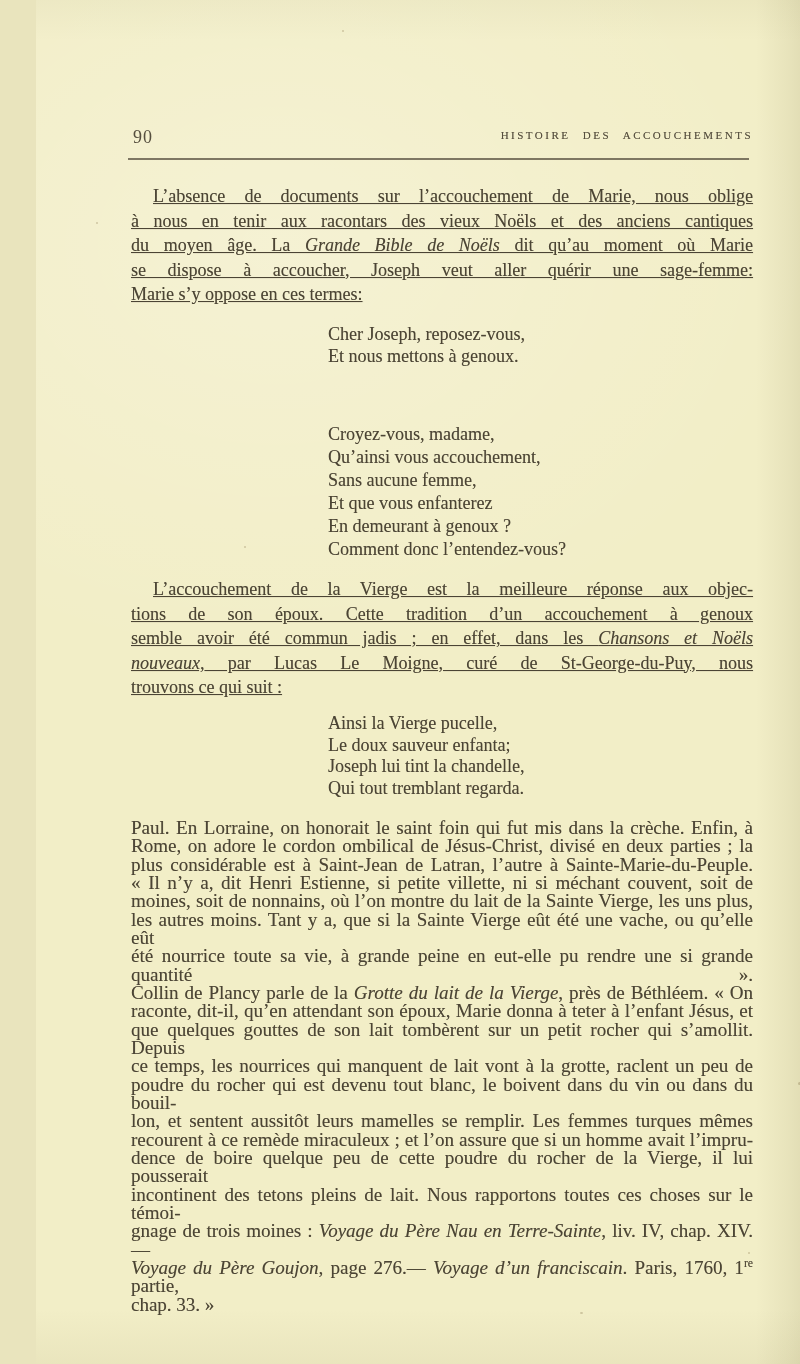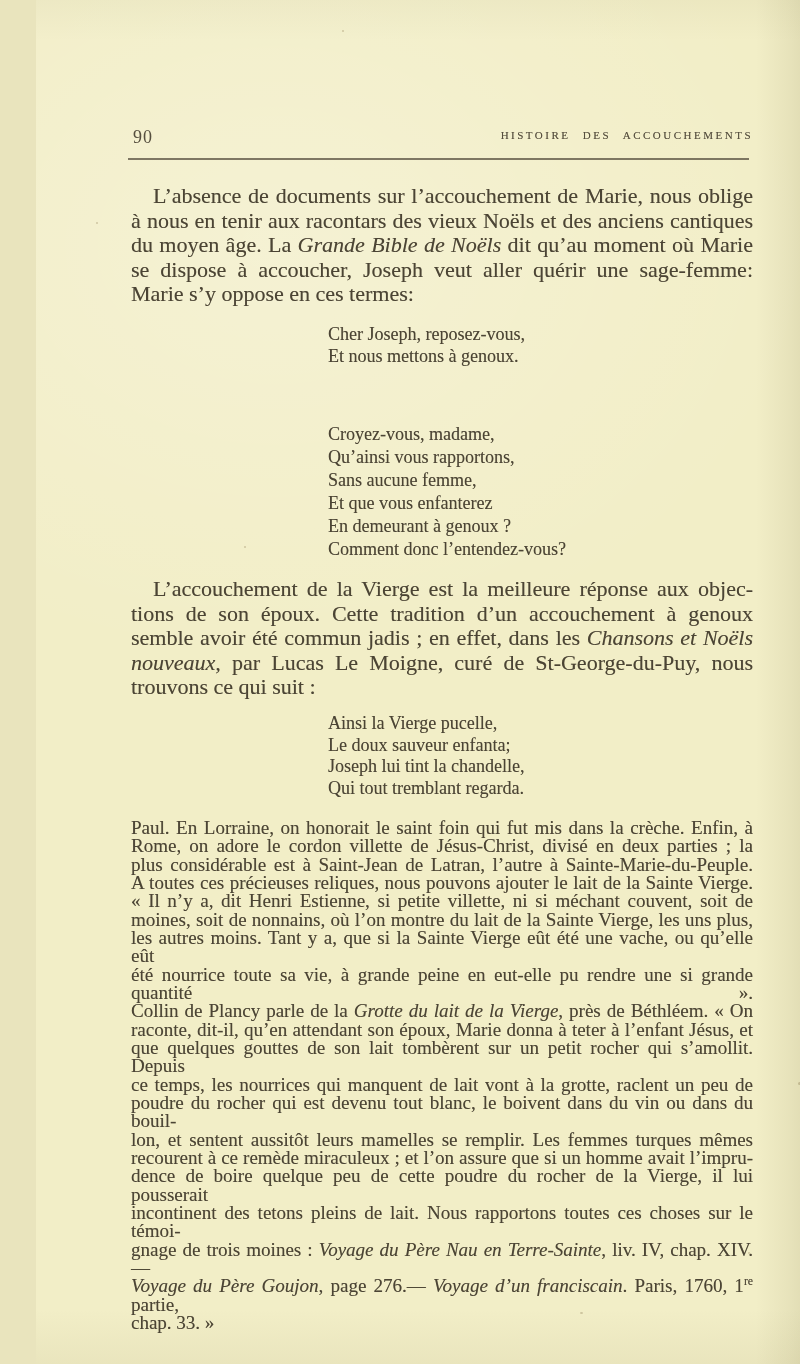--- a/index.html
+++ b/index.html
@@ -49,22 +49,22 @@
   #block-p2 { top: 383px; }
   #block-v2 { top: 423px; }
   #block-p3 { top: 577px; }
   #block-v3 { top: 713px; }
   #block-fn { top: 819px; }
 
   .line {
     text-shadow: 0.2px 0.2px 0.6px rgba(75,67,52,0.40);
   }
   .para .line {
-    font-size: 22px; line-height: 24.5px;
-    text-align: justify; text-align-last: justify;
+    font-size: 18px; line-height: 24.5px;
+    text-align: justify; text-align-last: justify; text-decoration: underline;
   }
   .verse { padding-left: 197px; }
   .verse .line { font-size: 18px; text-align: left; }
   #block-v1 .line { line-height: 22px; }
   #block-v2 .line { line-height: 23px; }
   #block-v3 .line { line-height: 21.7px; }
   .footnote .line {
     font-size: 19px; line-height: 18.33px;
     text-align: justify; text-align-last: justify;
   }
@@ -97,44 +97,43 @@
       <div class="line"><span>du moyen âge. La </span><em>Grande Bible de Noëls</em><span> dit qu’au moment où Marie</span></div>
       <div class="line"><span>se dispose à accoucher, Joseph veut aller quérir une sage-femme:</span></div>
       <div class="line flush"><span>Marie s’y oppose en ces termes:</span></div>
     </section>
   <section class="block verse" id="block-v1">
       <div class="line"><span>Cher Joseph, reposez-vous,</span></div>
       <div class="line"><span>Et nous mettons à genoux.</span></div>
     </section>
   <section class="block verse" id="block-v2">
       <div class="line"><span>Croyez-vous, madame,</span></div>
-      <div class="line"><span>Qu’ainsi vous rapportons,</span></div>
+      <div class="line"><span>Qu’ainsi vous accouchement,</span></div>
       <div class="line"><span>Sans aucune femme,</span></div>
       <div class="line"><span>Et que vous enfanterez</span></div>
       <div class="line"><span>En demeurant à genoux ?</span></div>
       <div class="line"><span>Comment donc l’entendez-vous?</span></div>
     </section>
   <section class="block para" id="block-p3">
       <div class="line indent"><span>L’accouchement de la Vierge est la meilleure réponse aux objec-</span></div>
       <div class="line"><span>tions de son époux. Cette tradition d’un accouchement à genoux</span></div>
       <div class="line"><span>semble avoir été commun jadis ; en effet, dans les </span><em>Chansons et Noëls</em></div>
       <div class="line"><em>nouveaux,</em><span> par Lucas Le Moigne, curé de St-George-du-Puy, nous</span></div>
       <div class="line flush"><span>trouvons ce qui suit :</span></div>
     </section>
   <section class="block verse" id="block-v3">
       <div class="line"><span>Ainsi la Vierge pucelle,</span></div>
       <div class="line"><span>Le doux sauveur enfanta;</span></div>
       <div class="line"><span>Joseph lui tint la chandelle,</span></div>
       <div class="line"><span>Qui tout tremblant regarda.</span></div>
     </section>
   <section class="block footnote" id="block-fn">
       <div class="line"><span>Paul. En Lorraine, on honorait le saint foin qui fut mis dans la crèche. Enfin, à</span></div>
-      <div class="line"><span>Rome, on adore le cordon villette de Jésus-Christ, divisé en deux parties ; la</span></div>
+      <div class="line"><span>Rome, on adore le cordon ombilical de Jésus-Christ, divisé en deux parties ; la</span></div>
       <div class="line"><span>plus considérable est à Saint-Jean de Latran, l’autre à Sainte-Marie-du-Peuple.</span></div>
-      <div class="line"><span>A toutes ces précieuses reliques, nous pouvons ajouter le lait de la Sainte Vierge.</span></div>
       <div class="line"><span>« Il n’y a, dit Henri Estienne, si petite villette, ni si méchant couvent, soit de</span></div>
       <div class="line"><span>moines, soit de nonnains, où l’on montre du lait de la Sainte Vierge, les uns plus,</span></div>
       <div class="line"><span>les autres moins. Tant y a, que si la Sainte Vierge eût été une vache, ou qu’elle eût</span></div>
       <div class="line"><span>été nourrice toute sa vie, à grande peine en eut-elle pu rendre une si grande quantité ».</span></div>
       <div class="line"><span>Collin de Plancy parle de la </span><em>Grotte du lait de la Vierge</em><span>, près de Béthléem. « On</span></div>
       <div class="line"><span>raconte, dit-il, qu’en attendant son époux, Marie donna à teter à l’enfant Jésus, et</span></div>
       <div class="line"><span>que quelques gouttes de son lait tombèrent sur un petit rocher qui s’amollit. Depuis</span></div>
       <div class="line"><span>ce temps, les nourrices qui manquent de lait vont à la grotte, raclent un peu de</span></div>
       <div class="line"><span>poudre du rocher qui est devenu tout blanc, le boivent dans du vin ou dans du bouil-</span></div>
       <div class="line"><span>lon, et sentent aussitôt leurs mamelles se remplir. Les femmes turques mêmes</span></div>

